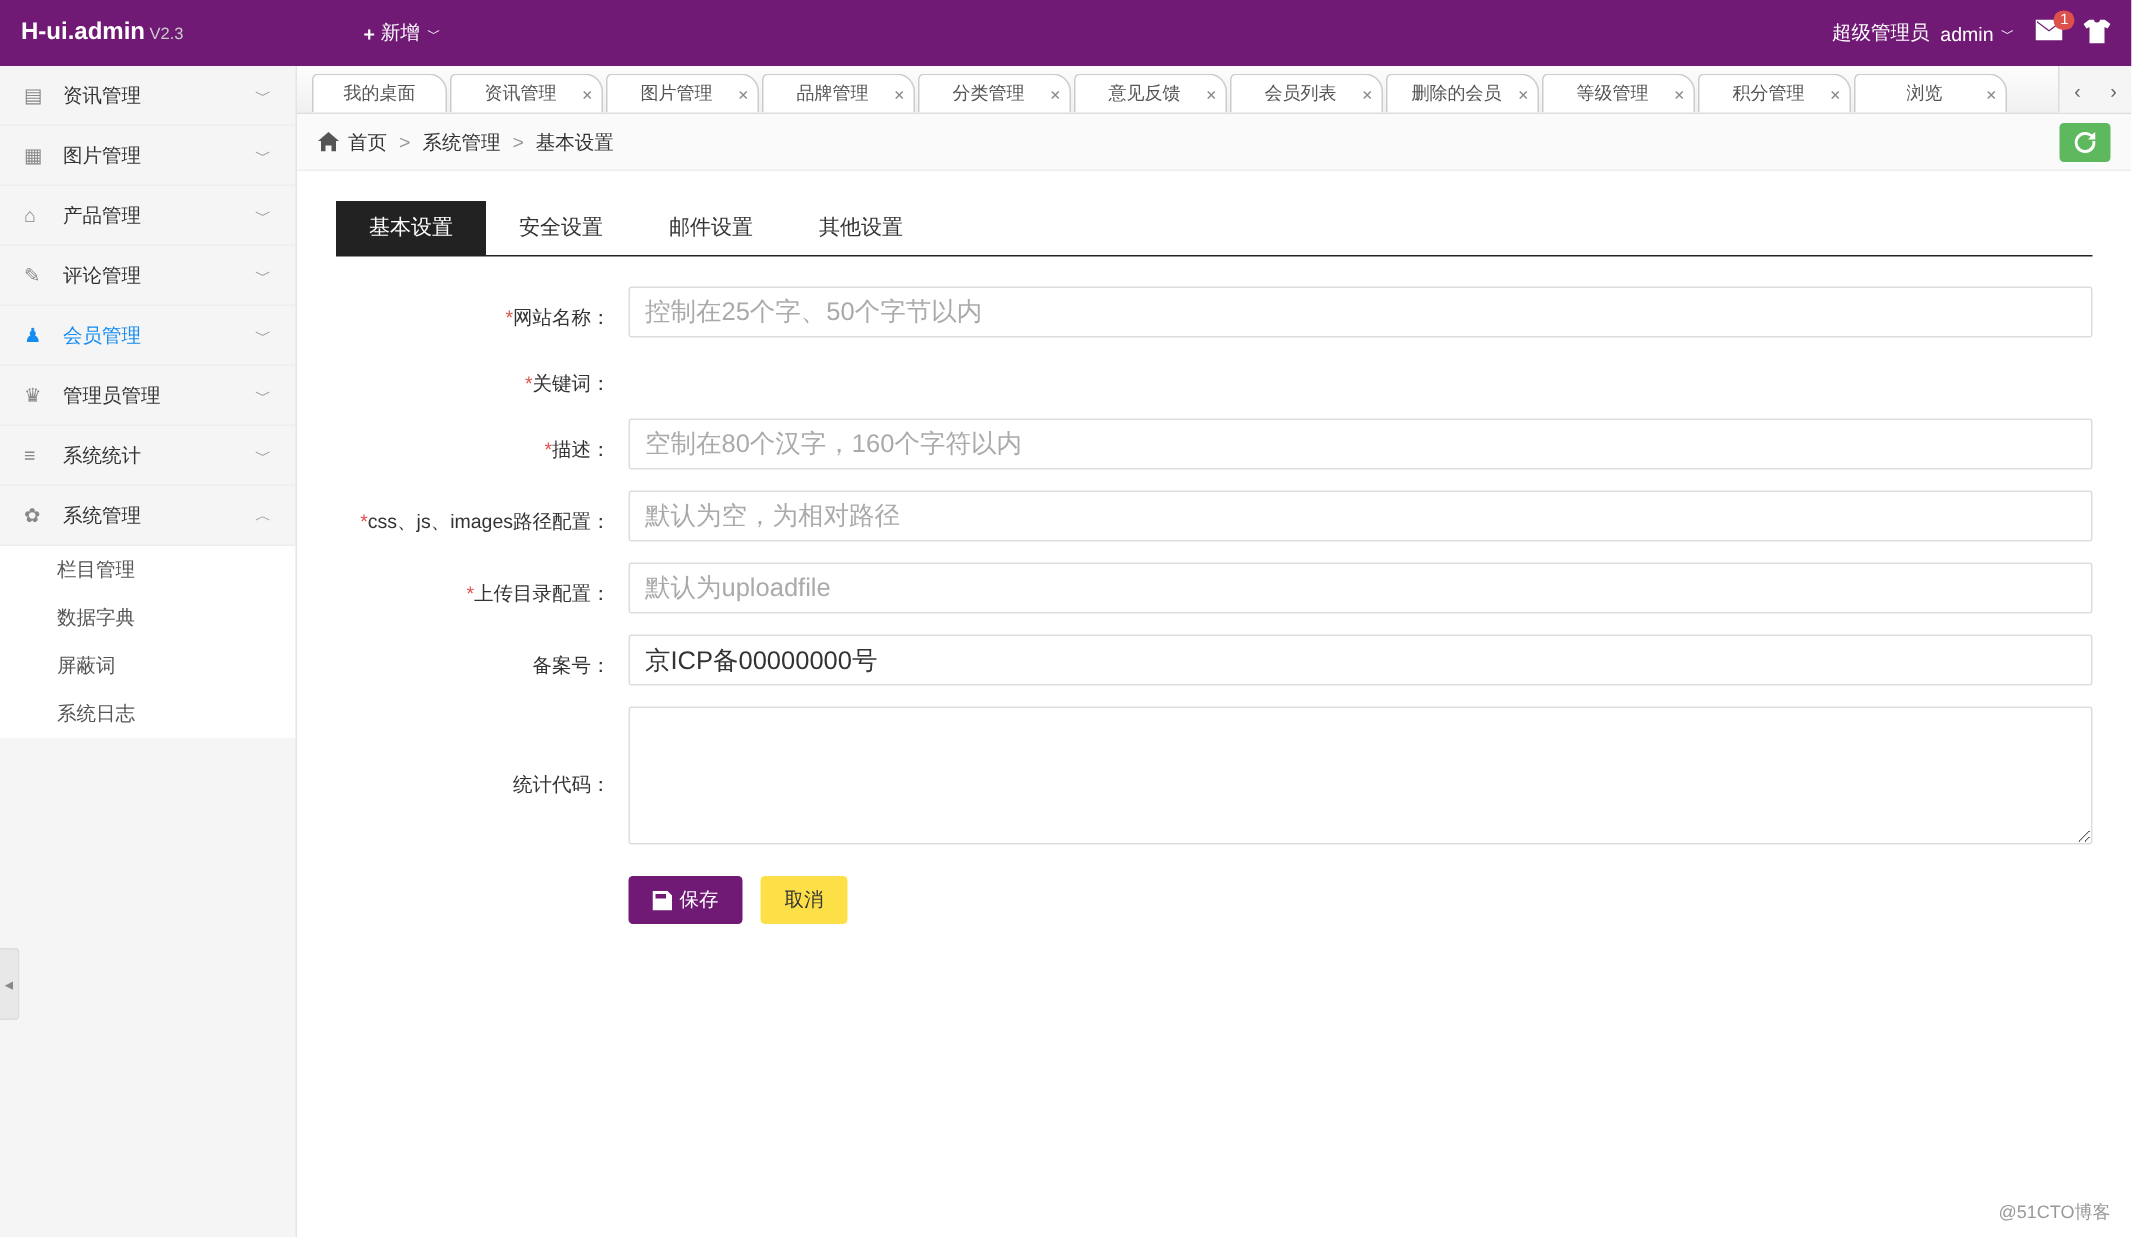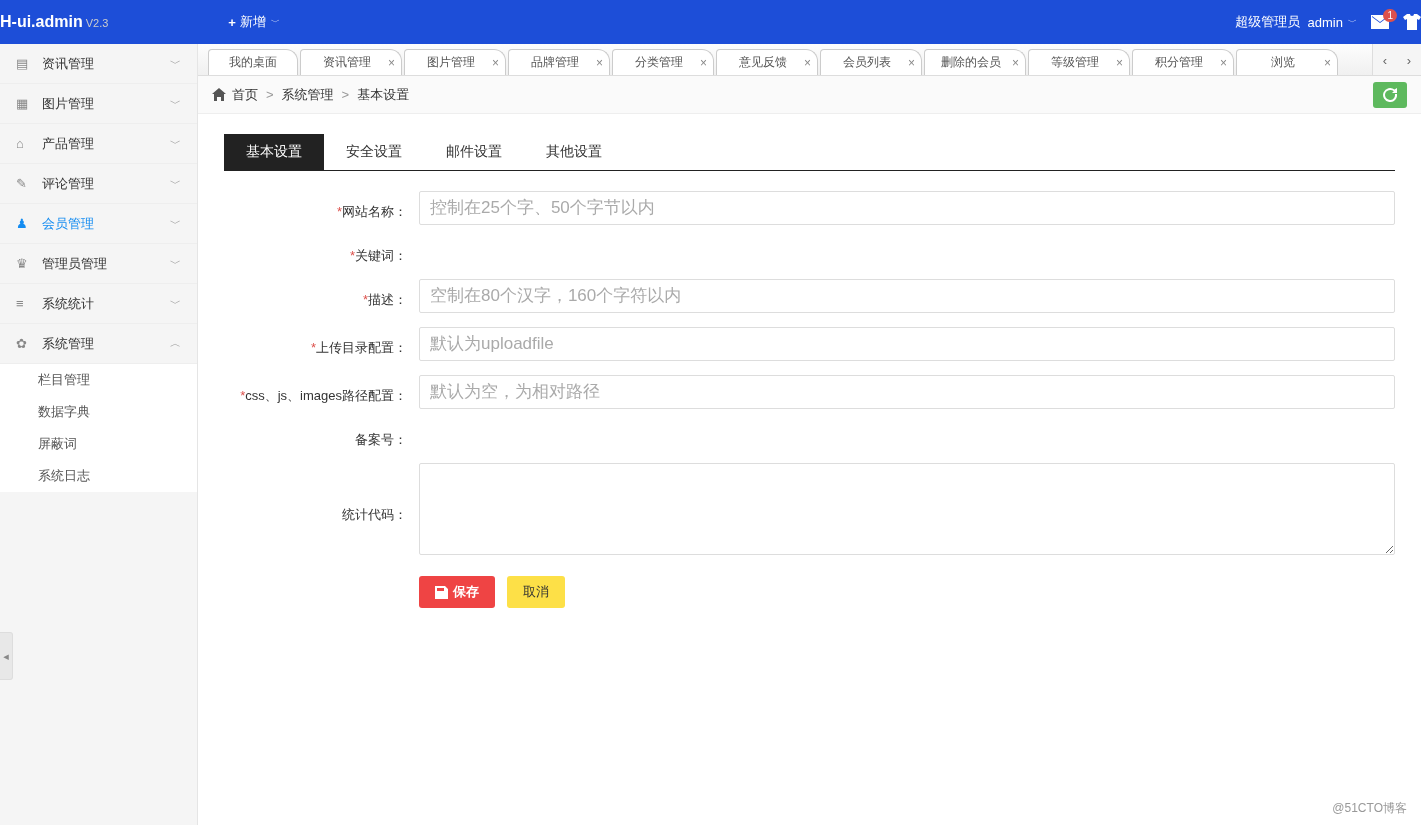--- a/index.html
+++ b/index.html
@@ -1,23 +1,23 @@
 <!DOCTYPE html>
 <html><head>
 <meta charset="utf-8">
 <style>
 *{box-sizing:border-box;margin:0;padding:0;}
 body{font-family:"Microsoft YaHei",Arial,sans-serif;font-size:13px;color:#333;background:#fff;overflow:hidden;}
-.header{height:44px;background:#1d4ed8;color:#fff;display:flex;align-items:center;padding:0 0;}
+.header{height:44px;background:#701a75;color:#fff;display:flex;align-items:center;padding:0 14px;}
 .logo{font-size:16px;font-weight:bold;}
 .logo .ver{font-size:11px;font-weight:normal;margin-left:3px;color:#ccc;}
 .header-new{margin-left:120px;display:flex;align-items:center;cursor:pointer;font-size:13px;}
 .plus-icon{margin-right:4px;font-weight:bold;}
 .caret-icon{margin-left:5px;font-size:9px;}
-.header-right{margin-left:auto;display:flex;align-items:center;gap:14px;}
+.header-right{margin-left:auto;display:flex;gap:14px;}
 .user-drop{display:flex;align-items:center;cursor:pointer;}
 .mail-wrap{position:relative;cursor:pointer;}
 .badge{position:absolute;top:-6px;right:-8px;background:#dd514c;color:#fff;font-size:10px;border-radius:8px;padding:0 4px;line-height:13px;min-width:13px;text-align:center;}
 .icon-btn{cursor:pointer;font-size:15px;}
 
 .layout{display:flex;height:calc(825px - 44px);}
 .sidebar{width:198px;background:#f5f5f5;border-right:1px solid #e5e5e5;position:relative;overflow-y:auto;}
 .menu-item{height:40px;display:flex;align-items:center;padding:0 16px;cursor:pointer;color:#333;border-bottom:1px solid #eee;}
 .menu-item.active{color:#148cf1;}
 .menu-icon{width:16px;margin-right:10px;color:#888;font-size:13px;}
@@ -47,21 +47,21 @@
 
 .form-row{display:flex;align-items:center;margin-bottom:14px;}
 .form-label{width:195px;text-align:right;padding-right:12px;padding-top:8px;color:#333;font-size:13px;}
 .req{color:#dd514c;}
 .form-control{flex:1;}
 .form-control input,.form-control textarea{width:100%;height:34px;border:1px solid #ddd;border-radius:2px;padding:0 10px;font-size:17px;color:#333;font-family:inherit;}
 .form-control input::placeholder,.form-control textarea::placeholder{color:#aaa;}
 .form-control textarea{height:92px;padding:8px 10px;resize:vertical;}
 .form-actions{padding-left:195px;display:flex;gap:12px;margin-top:18px;}
 .btn{height:32px;padding:0 16px;border:none;border-radius:3px;cursor:pointer;font-size:13px;display:inline-flex;align-items:center;font-family:inherit;}
-.btn-primary{background:#ef4444;color:#fff;font-weight:bold;}
+.btn-primary{background:#701a75;color:#fff;}
 .btn-primary .save-icon{margin-right:5px;}
 .btn-default{background:#fde047;color:#333;}
 
 .watermark{position:absolute;right:14px;bottom:8px;color:#999;font-size:12px;}
 svg{display:block;}
 </style>
 </head>
 <body>
 
 <div class="header">
@@ -229,29 +229,30 @@
         <div class="form-control"><input type="text" placeholder="控制在25个字、50个字节以内" style=""></div>
       </div>
       <div class="form-row">
         <div class="form-label"><span class="req">*</span><span>关键词：</span></div>
       </div>
       <div class="form-row">
         <div class="form-label"><span class="req">*</span><span>描述：</span></div>
         <div class="form-control"><input type="text" placeholder="空制在80个汉字，160个字符以内" style=""></div>
       </div>
       <div class="form-row">
+        <div class="form-label"><span class="req">*</span><span>css、js、images路径配置：</span></div>
+        <div class="form-control"><input type="text" placeholder="默认为空，为相对路径" style=""></div>
+      </div>
+      <div class="form-row">
         <div class="form-label"><span class="req">*</span><span>上传目录配置：</span></div>
         <div class="form-control"><input type="text" placeholder="默认为uploadfile" style=""></div>
       </div>
       <div class="form-row">
-        <div class="form-label"><span class="req">*</span><span>css、js、images路径配置：</span></div>
-        <div class="form-control"><input type="text" placeholder="默认为空，为相对路径" style=""></div>
-      </div>
-      <div class="form-row">
         <div class="form-label"><span>备案号：</span></div>
+        <div class="form-control"><input type="text" value="京ICP备00000000号" style=""></div>
       </div>
       <div class="form-row">
         <div class="form-label"><span>统计代码：</span></div>
         <div class="form-control"><textarea style=""></textarea></div>
       </div>
       <div class="form-actions">
         <button class="btn btn-primary">
           <span class="save-icon">
             <svg width="13" height="13" viewBox="0 0 13 13">
                 <path fill="#fff" d="M0 0h10l3 3v10H0zM2 2v3h7V2zM3 8h7v3H3z"></path>

